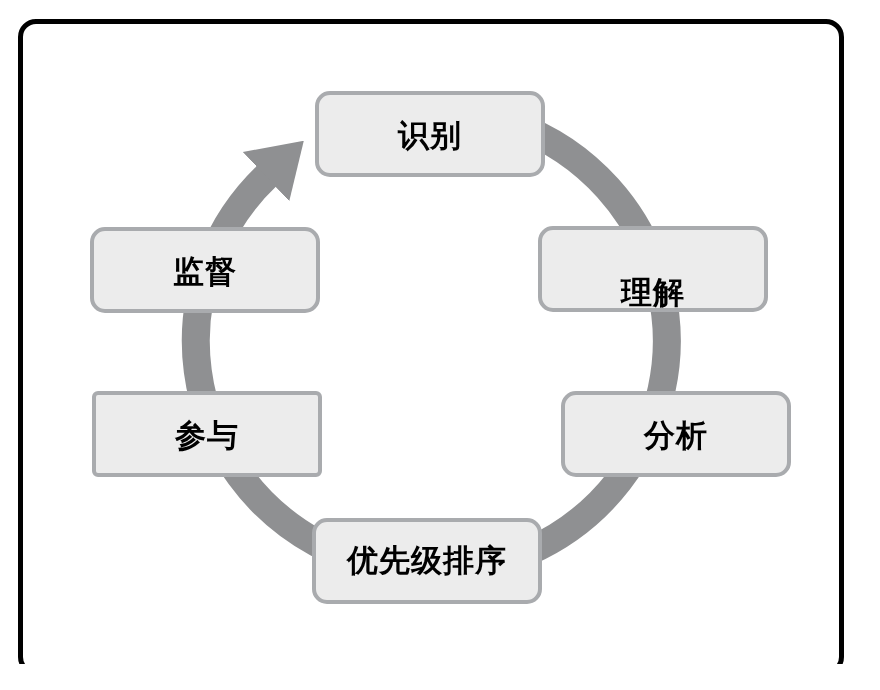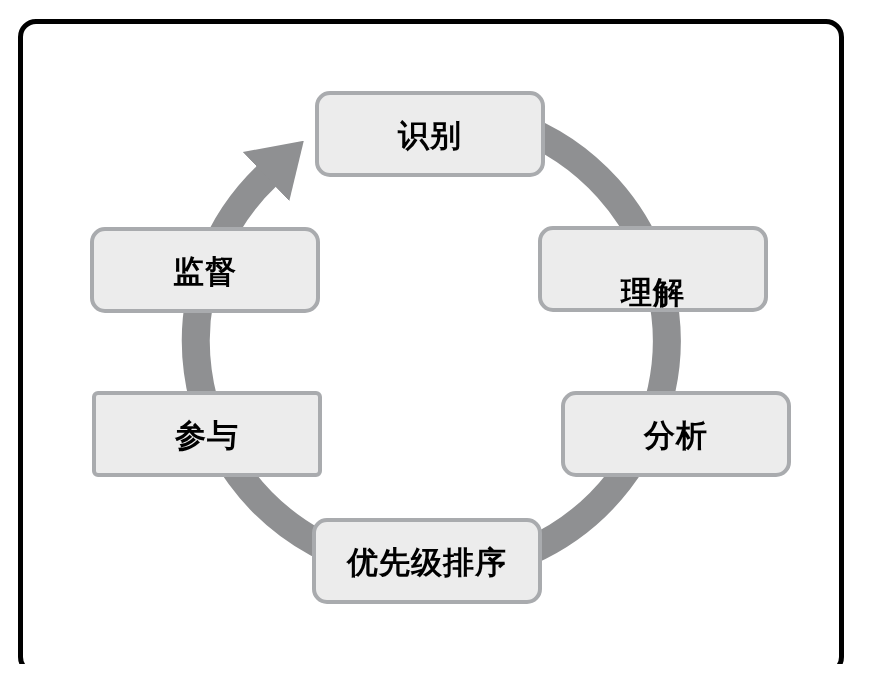--- a/index.html
+++ b/index.html
@@ -51,21 +51,21 @@
     font-weight: 700;
     color: #000000;
     letter-spacing: 1px;
     white-space: nowrap;
     line-height: 1;
     padding-top: 2px;
   }
   .node-identify   { left: 315px; top: 91px;  }
   .node-understand { left: 538px; top: 226px; align-items: flex-end; }
   .node-analyze    { left: 537px; top: 391px; margin-left: 24px; }
-  .node-prioritize { left: 312px; top: 518px; }
+  .node-prioritize { left: 312px; top: 518px; font-family: Liberation Mono, monospace; }
   .node-engage     { left: 92px;  top: 391px; border-radius: 6px; }
   .node-monitor    { left: 90px;  top: 227px; }
 </style>
 </head>
 <body>
 
 <div class="canvas">
 
   <div class="frame"></div>
 

